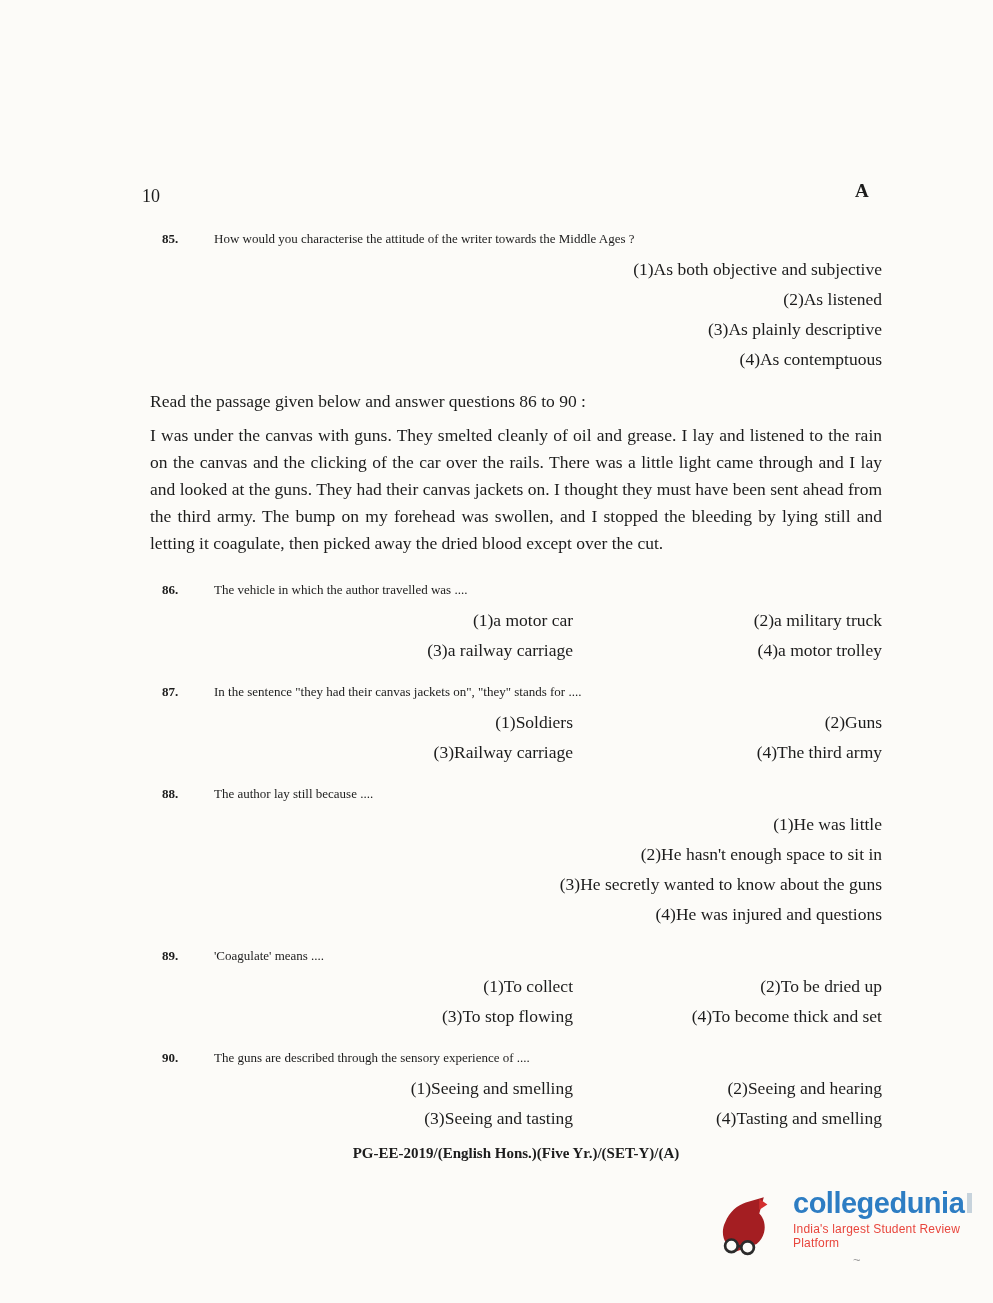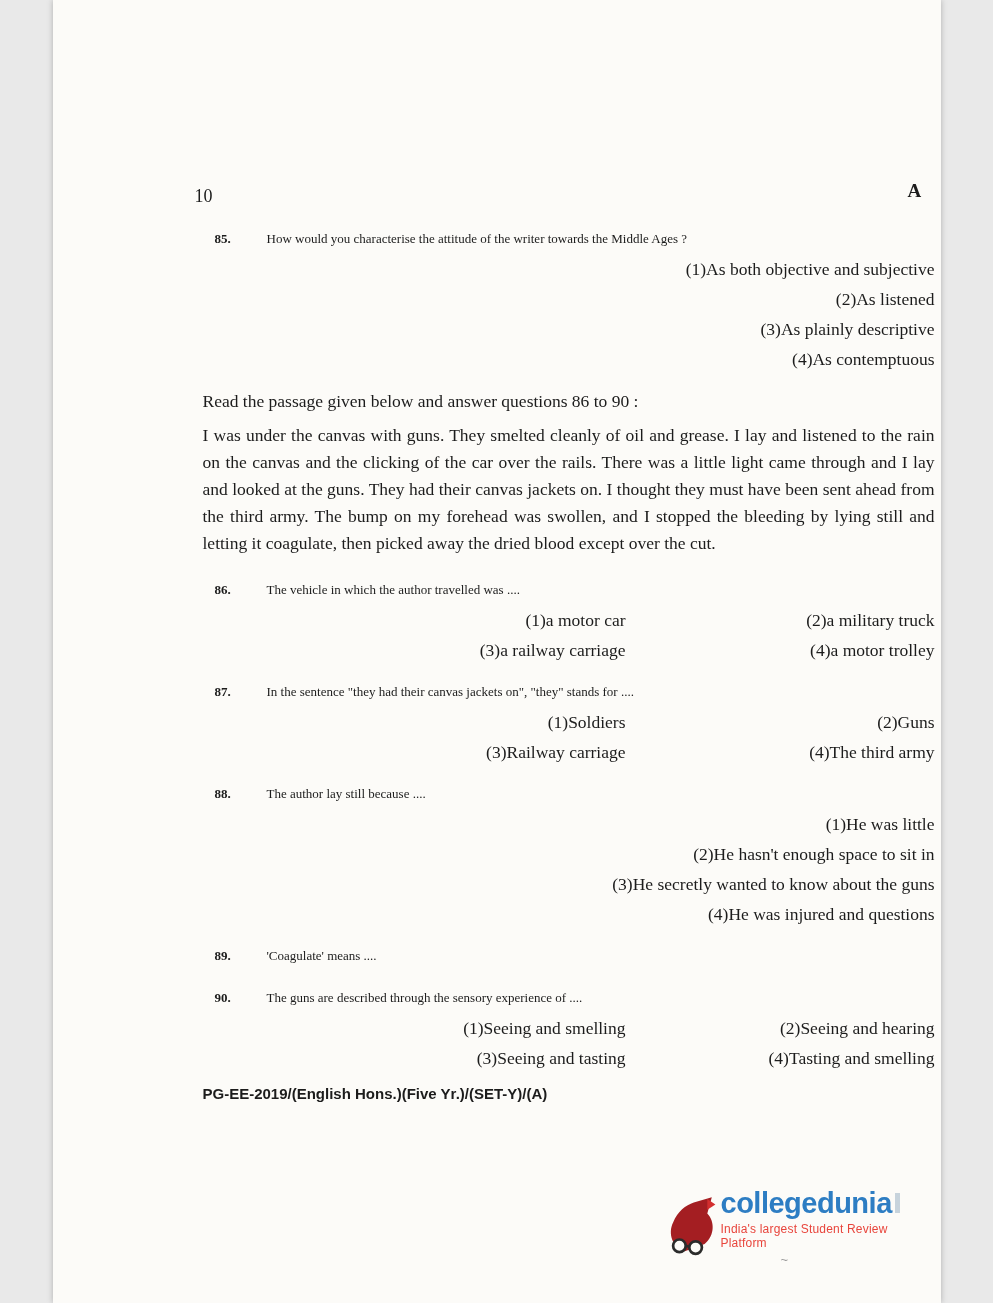--- a/index.html
+++ b/index.html
@@ -1,18 +1,18 @@
 <!DOCTYPE html>
 <html><head>
 <meta charset="utf-8">
 <style>
   html,body { margin:0; padding:0; background:#e9e9e9; }
   .page {
     position:relative;
-    width:888px; height:1303px;
+    width:993px; height:1303px;
     margin:0 auto;
     background:#fcfbf8;
     font-family:"Liberation Serif", serif;
     color:#1c1c1c;
     overflow:hidden;
     box-shadow:0 0 6px rgba(0,0,0,.25);
   }
   .page-number {
     position:absolute; left:142px; top:186px;
     font-size:18px;
@@ -35,26 +35,27 @@
   .passage-intro {
     font-size:17.5px; line-height:30px; margin:4px 0 6px 0;
   }
   .passage-intro .bold { font-weight:normal; }
   .passage {
     font-size:17.5px; line-height:27px;
     text-align:justify; margin-bottom:18px;
   }
   .footer-code {
     margin-top:6px; font-size:15px; font-weight:bold;
-    font-family:Liberation Sans, sans-serif;
+    font-family:Liberation Serif, serif;
+    text-align:center;
   }
   
   .logo {
     position:absolute; right:26px; bottom:36px;
-    display:flex; align-items:center; gap:2px;
+    display:flex; align-items:center; gap:22px;
     width:250px;
   }
   .logo-mark { flex:0 0 auto; }
   .logo-textcol { display:flex; flex-direction:column; }
   .logo-wordrow { display:flex; align-items:baseline; }
   .logo-word {
     font-family:"Liberation Sans", sans-serif;
     font-size:29px; font-weight:bold; color:#2d7dc3;
     letter-spacing:-0.5px; line-height:30px;
   }
@@ -138,20 +139,26 @@
         <div class="option"><span class="opt-label">(3)</span><span>He secretly wanted to know about the guns</span></div>
         <div class="option"><span class="opt-label">(4)</span><span>He was injured and questions</span></div>
       </div>
     </div>
 
     <div class="question">
       <div class="q-head">
         <span class="q-num">89.</span>
         <span class="q-text">'Coagulate' means ....</span>
       </div>
+      <div class="options two-col">
+        <div class="option"><span class="opt-label">(1)</span><span>To collect</span></div>
+        <div class="option"><span class="opt-label">(2)</span><span>To be dried up</span></div>
+        <div class="option"><span class="opt-label">(3)</span><span>To stop flowing</span></div>
+        <div class="option"><span class="opt-label">(4)</span><span>To become thick and set</span></div>
+      </div>
     </div>
 
     <div class="question">
       <div class="q-head">
         <span class="q-num">90.</span>
         <span class="q-text">The guns are described through the sensory experience of ....</span>
       </div>
       <div class="options two-col">
         <div class="option"><span class="opt-label">(1)</span><span>Seeing and smelling</span></div>
         <div class="option"><span class="opt-label">(2)</span><span>Seeing and hearing</span></div>

